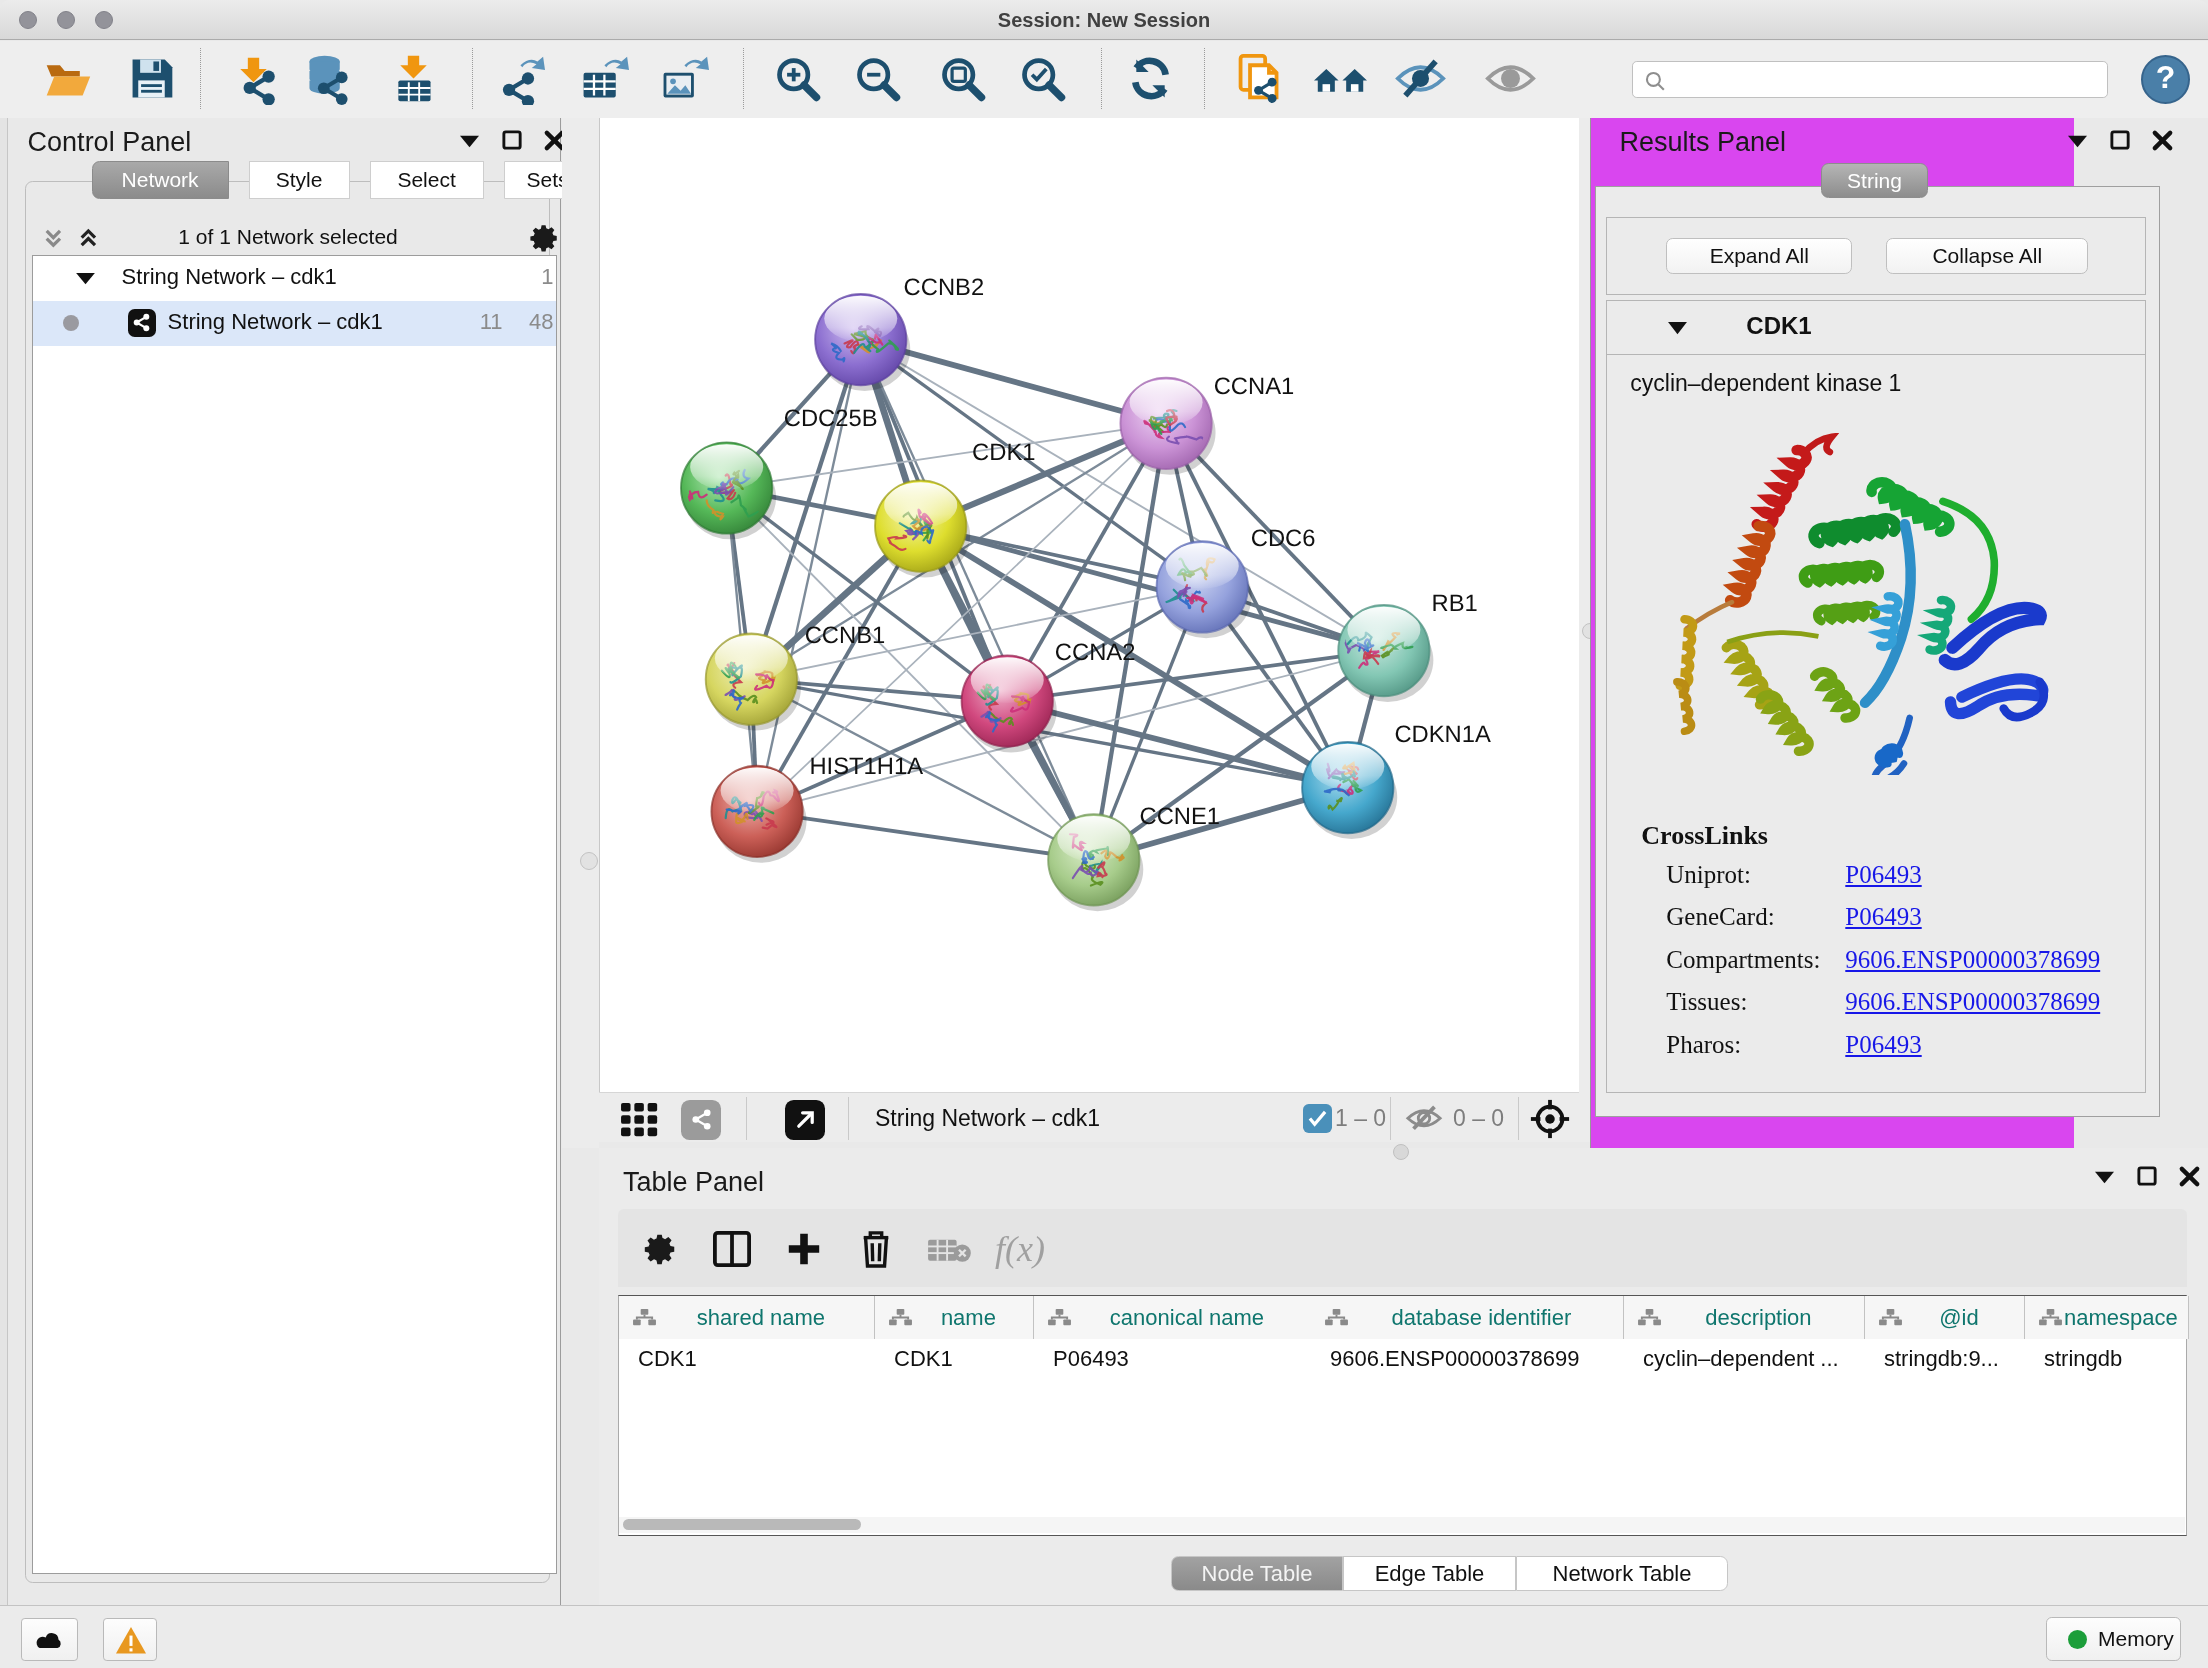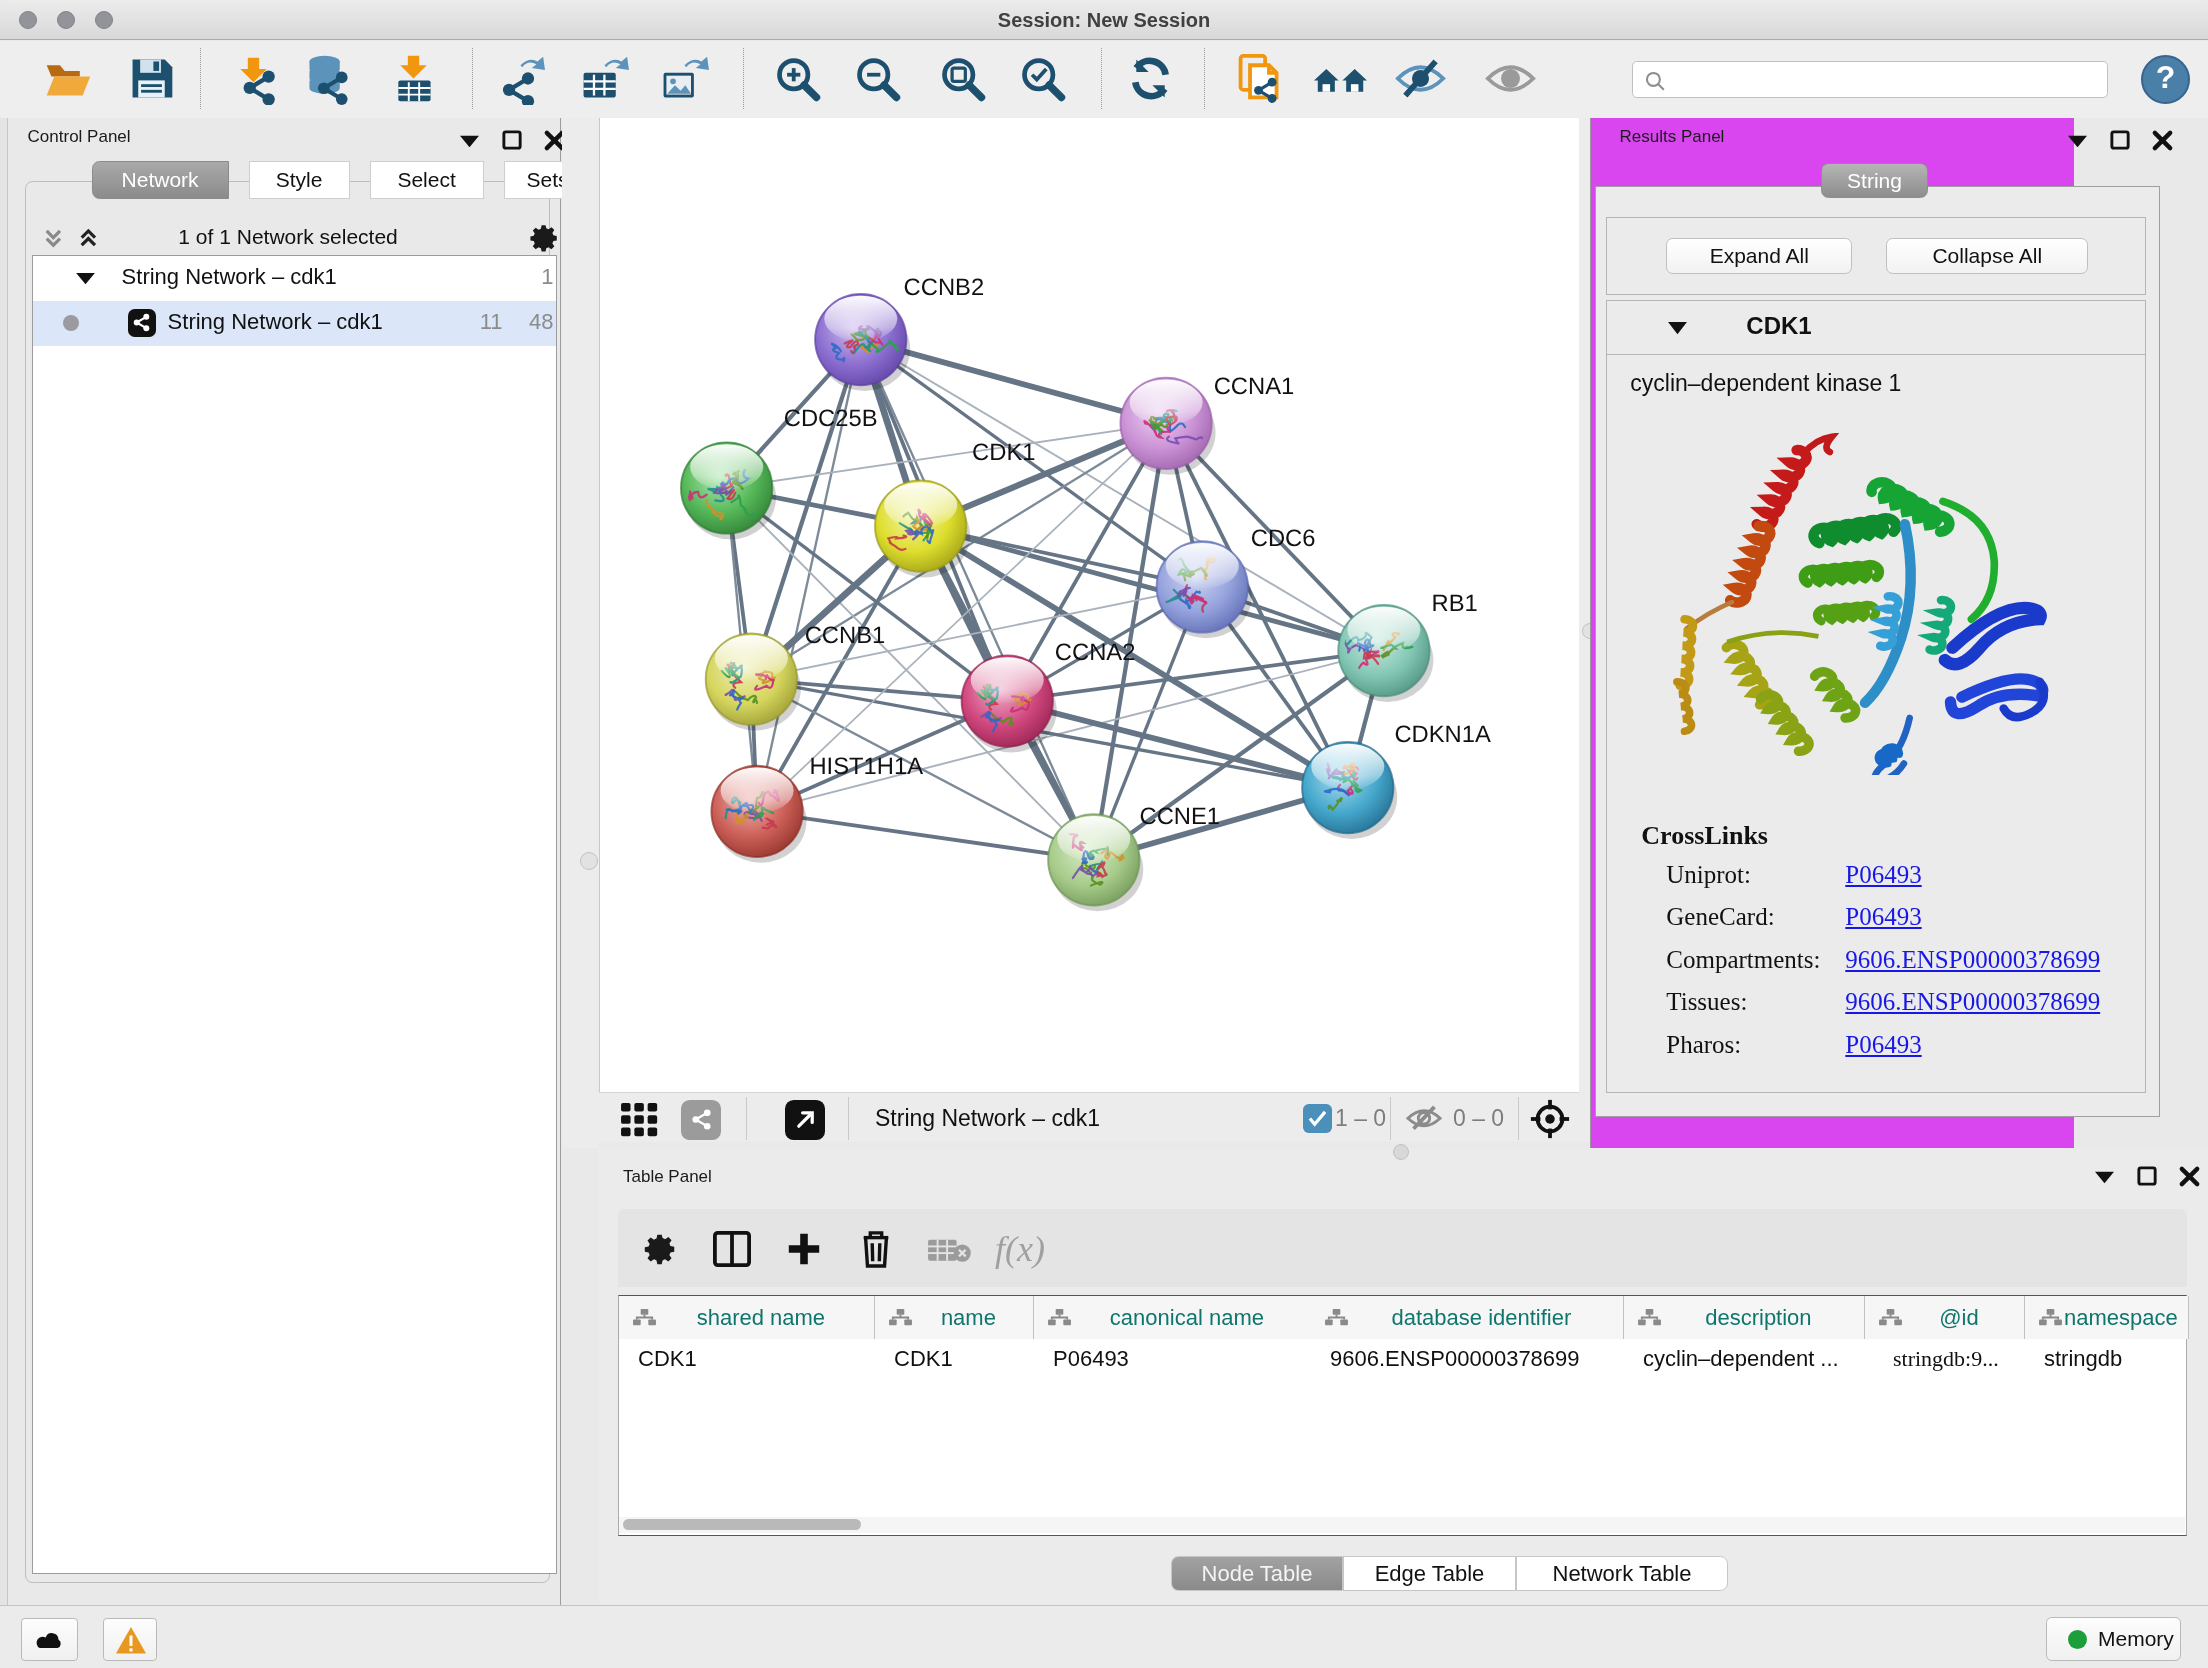--- a/index.html
+++ b/index.html
@@ -5,21 +5,21 @@
 html,body{width:2208px;height:1668px;font-family:"Liberation Sans",sans-serif;background:#e9e9e9;overflow:hidden;}
 .abs{position:absolute;}
 #titlebar{left:0;top:0;width:2208px;height:40px;background:linear-gradient(#ececec,#d8d8d8);border-bottom:1px solid #ababab;border-radius:9.5px 9.5px 0 0;}
 .tl{width:18px;height:18px;border-radius:50%;background:#93939a;border:1px solid #82828a;top:10.5px;}
 #title{width:100%;text-align:center;top:8.6px;font-size:20px;font-weight:bold;color:#404040;}
 #toolbar{left:0;top:41px;width:2208px;height:77px;background:#eeeeee;}
 .sep{top:6.7px;height:61px;width:0;border-left:1.9px dotted #9a9a9a;}
 .ticon{top:11.4px;width:53px;height:53px;}
 #searchbox{left:1632px;top:20px;width:476px;height:37px;background:#fff;border:1px solid #c0c0c0;border-radius:4.8px;}
 .vline{top:0;width:1.9px;background:#a2a2a2;}
-.paneltitle{font-size:17px;color:#1a1a1a;}
+.paneltitle{font-size:27px;color:#1a1a1a;}
 .winbtns{display:flex;gap:19px;align-items:center;}
 #cpanel{left:7.6px;top:118px;width:553px;height:1488px;background:#e9e9e9;border-right:1.9px solid #9c9c9c;}
 #cp-outline{left:17px;top:63px;width:525px;height:1402px;border:1px solid #bdbdbd;border-radius:7.6px;}
 .tabrow{display:flex;}
 .tab{height:38px;background:#fff;color:#111;font-size:21px;display:flex;align-items:center;justify-content:center;border:1px solid #cecece;margin-left:20px;}
 .tab.sel{background:linear-gradient(#a9a9a9,#8b8b8b);color:#fff;border-color:#8b8b8b;}
 #cp-list{left:24px;top:137px;width:525px;height:1319px;background:#fff;border:1.9px solid #9c9c9c;}
 .row2{background:#dbe7f9;}
 #canvas{left:599px;top:118px;width:980px;height:974px;background:#fff;border-left:1px solid #c8c8c8;}
 #netbar{left:599px;top:1092px;width:980px;height:50px;background:#ececec;border-top:1px solid #d6d6d6;}
@@ -921,21 +921,21 @@
               <rect x="17" y="13" width="8" height="6" rx="1"></rect>
             </g>
             <g stroke="#8a8a8a" stroke-width="2" fill="none">
               <path d="M13 8 v3 M5 13 v-2 h16 v2"></path>
             </g>
           </svg>
         </span>
         <span style="flex:1;text-align:center;margin-right:9.5px;">@id</span>
       </div>
       <div class="td" style="left:1246px;width:160px;">
-        <span style="margin-left:28px;font-family:Liberation Serif, serif;">stringdb:9...</span>
+        <span style="margin-left:19px;">stringdb:9...</span>
       </div>
       <div class="th" style="left:1406px;width:164px;">
         <span style="margin-left:13.3px;display:flex;align-items:center;">
           <svg width="25" height="21" viewBox="0 0 26 22">
             <g fill="#8a8a8a">
               <rect x="9" y="2" width="8" height="6" rx="1"></rect>
               <rect x="1" y="13" width="8" height="6" rx="1"></rect>
               <rect x="17" y="13" width="8" height="6" rx="1"></rect>
             </g>
             <g stroke="#8a8a8a" stroke-width="2" fill="none">

